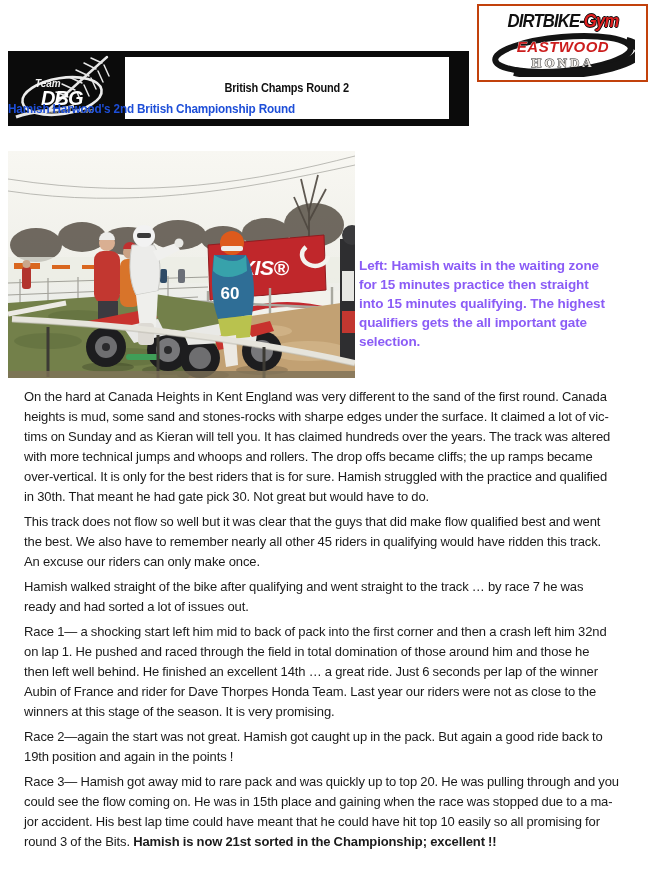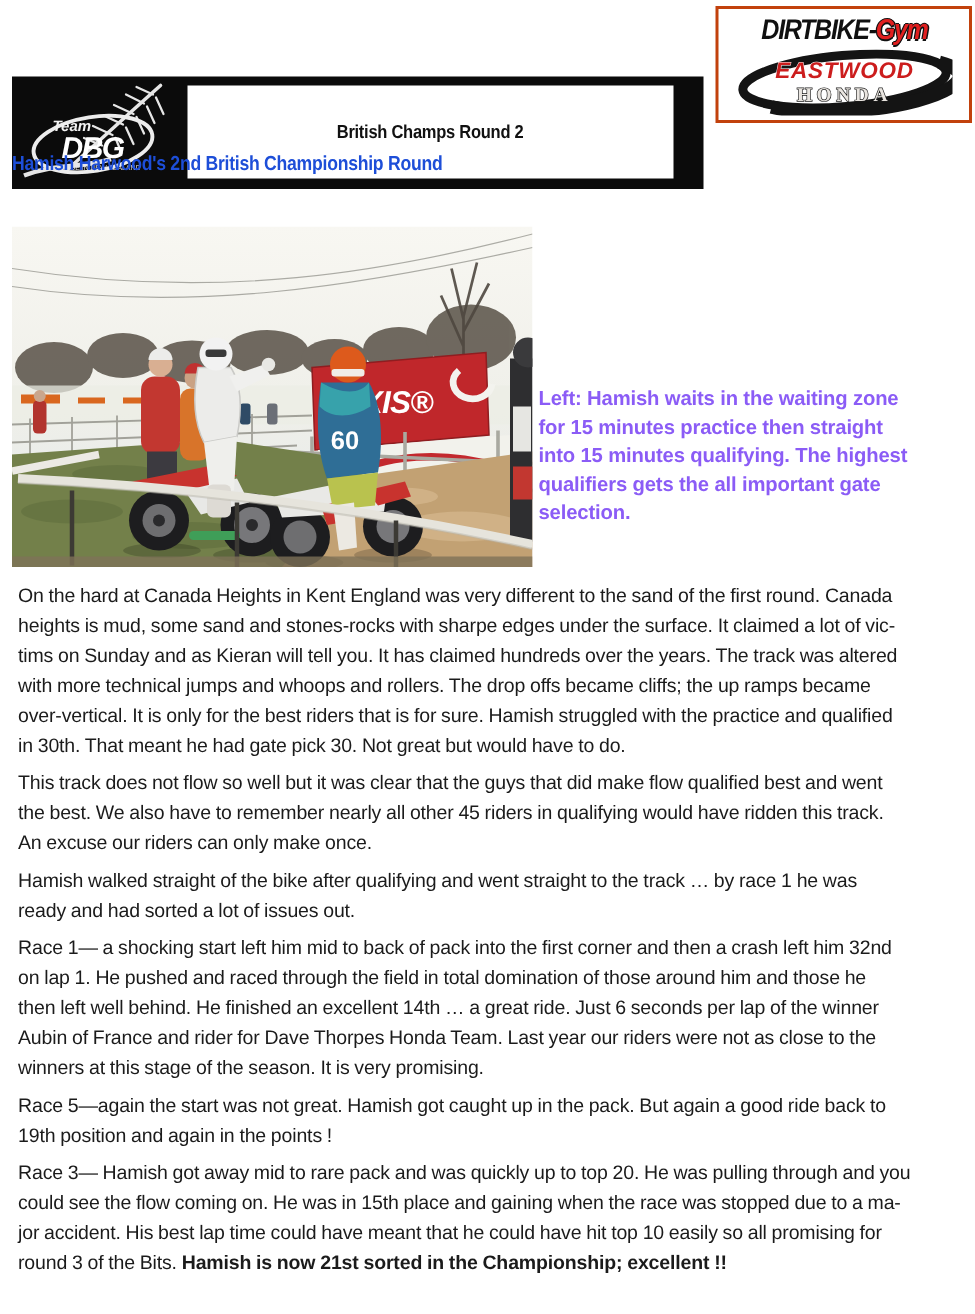--- a/index.html
+++ b/index.html
@@ -26,21 +26,21 @@
            white-space:nowrap;}
   .heading .cond{display:inline-block;transform:scaleX(.87);transform-origin:0 50%;letter-spacing:-.2px;}
 
   
   .photo-svg{position:absolute;left:8px;top:151px;width:347px;height:227px;}
   .caption{position:absolute;left:359px;top:256px;width:288px;font-weight:bold;font-size:13.5px;
            line-height:19px;letter-spacing:-.1px;white-space:pre-line;color:#8b5cf6;}
 
   
   .body{position:absolute;left:8px;top:387px;width:637px;}
-  .body p{margin:0 0 5px 4px;font-size:13px;line-height:20px;letter-spacing:-.1px;
+  .body p{margin:0 0 5px 16px;font-size:13px;line-height:20px;letter-spacing:-.1px;
           word-spacing:-.3px;white-space:pre-line;}
   .b{font-weight:bold;}
 </style>
 </head>
 <body>
 
 <div class="page">
 
   <div class="hdr-black">
     <svg class="dbg-svg" viewBox="0 0 118 73">
@@ -248,28 +248,28 @@
   <div class="body">
     <p>On the hard at Canada Heights in Kent England was very different to the sand of the first round.  Canada
 heights is mud, some sand and stones-rocks with sharpe edges under the surface. It claimed a lot of vic-
 tims on Sunday and as Kieran will tell you. It has claimed hundreds over the years. The track was altered
 with more technical jumps and whoops and rollers. The drop offs became cliffs; the up ramps became
 over-vertical. It is only for the best riders that is for sure. Hamish struggled with the practice and qualified
 in 30th. That meant he had gate pick 30. Not great but would have to do.</p>
     <p>This track does not flow so well but it was clear that the guys that did make flow qualified best and went
 the best.  We also have to remember nearly all other 45 riders in qualifying would have ridden this track.
 An excuse our riders can only make once.</p>
-    <p>Hamish walked straight of the bike after qualifying and went straight to the track …  by race 1  he was
+    <p>Hamish walked straight of the bike after qualifying and went straight to the track …  by race 7  he was
 ready and had sorted a lot of issues out.</p>
     <p>Race 1— a shocking start left him mid to back of pack into the first corner and then a crash left him 32nd
 on lap 1. He pushed and raced through the field in total domination of those around him and those he
 then left well behind. He finished an excellent  14th … a great ride.  Just 6 seconds per lap of the winner
 Aubin of France and rider for Dave Thorpes Honda Team.  Last year our riders were not as close to the
 winners at this stage of the season. It is very promising.</p>
-    <p>Race 5—again the start was not great. Hamish got caught up in the pack. But again a good ride back to
+    <p>Race 2—again the start was not great. Hamish got caught up in the pack. But again a good ride back to
 19th position and again in the points !</p>
     <p><span>Race 3— Hamish got away mid to rare pack and was quickly up to top 20. He was pulling through and you
 could see the flow coming on. He was in 15th place and gaining when the race was stopped due to a ma-
 jor accident.  His best lap time could have meant that he could have hit top 10 easily so all promising for
 round 3 of the Bits.  </span><span class="b">Hamish is now 21st sorted in the Championship; excellent !!</span></p>
   </div>
 
 </div>
 
 </body></html>

